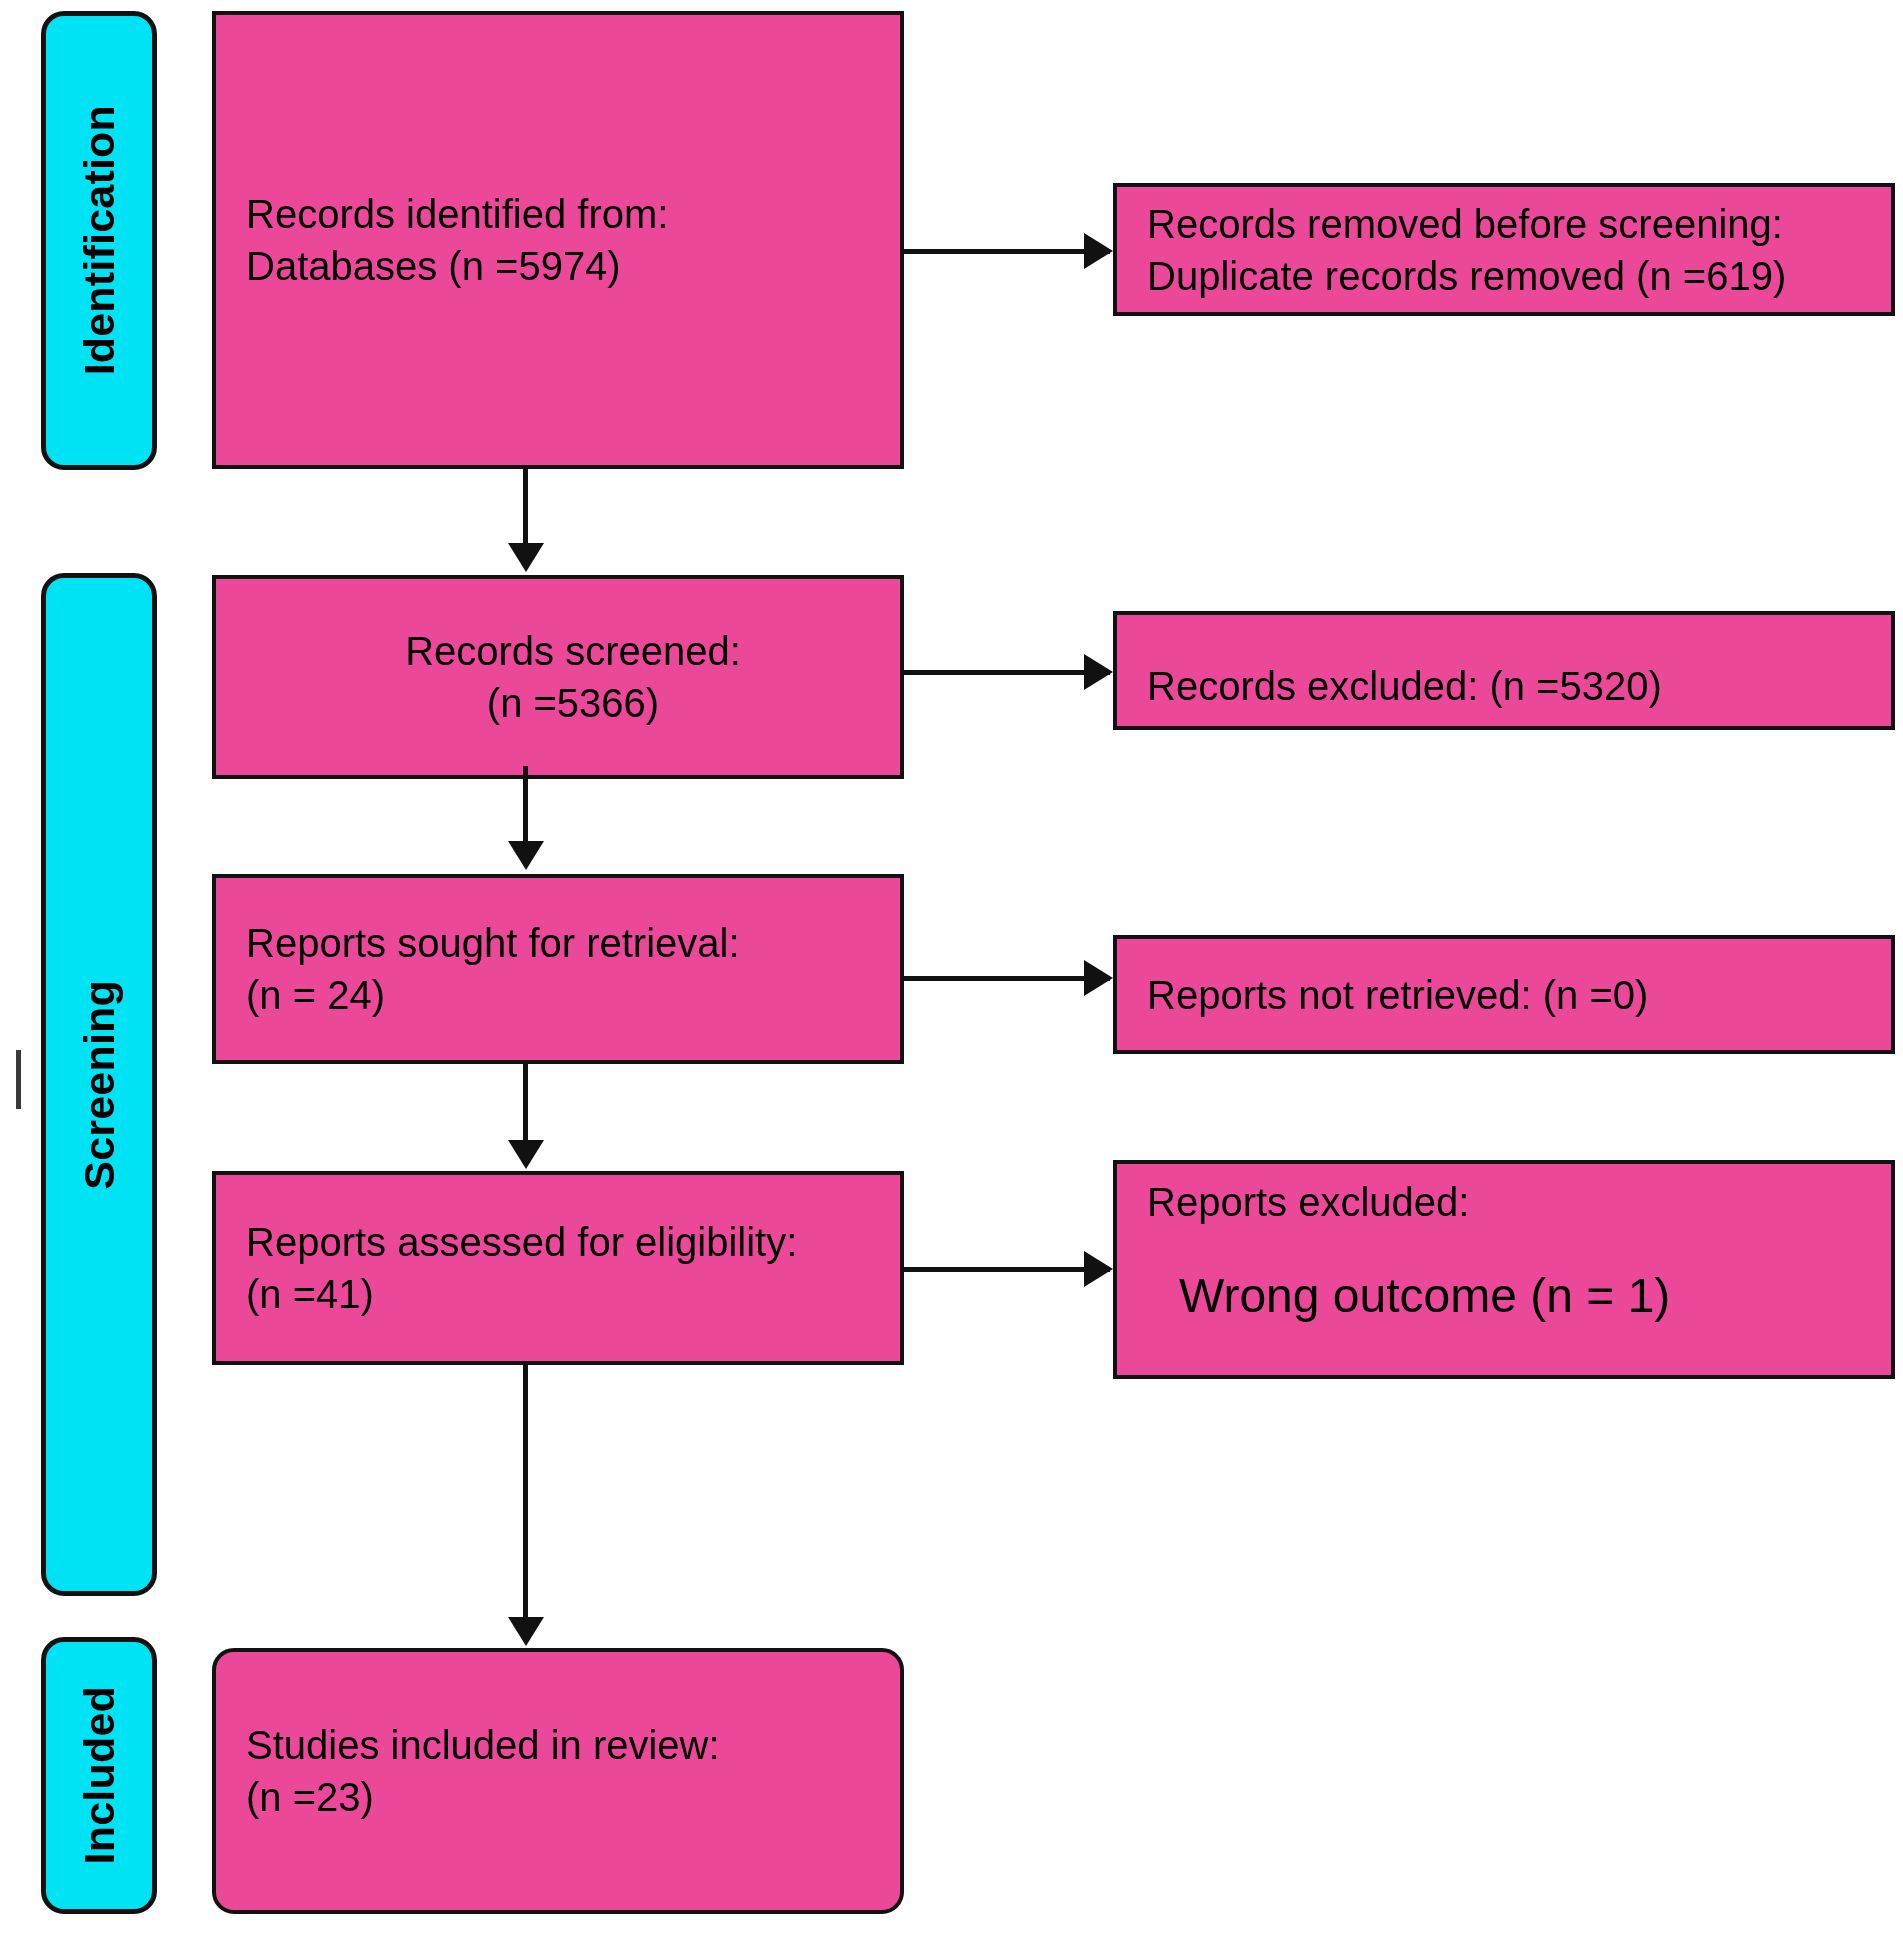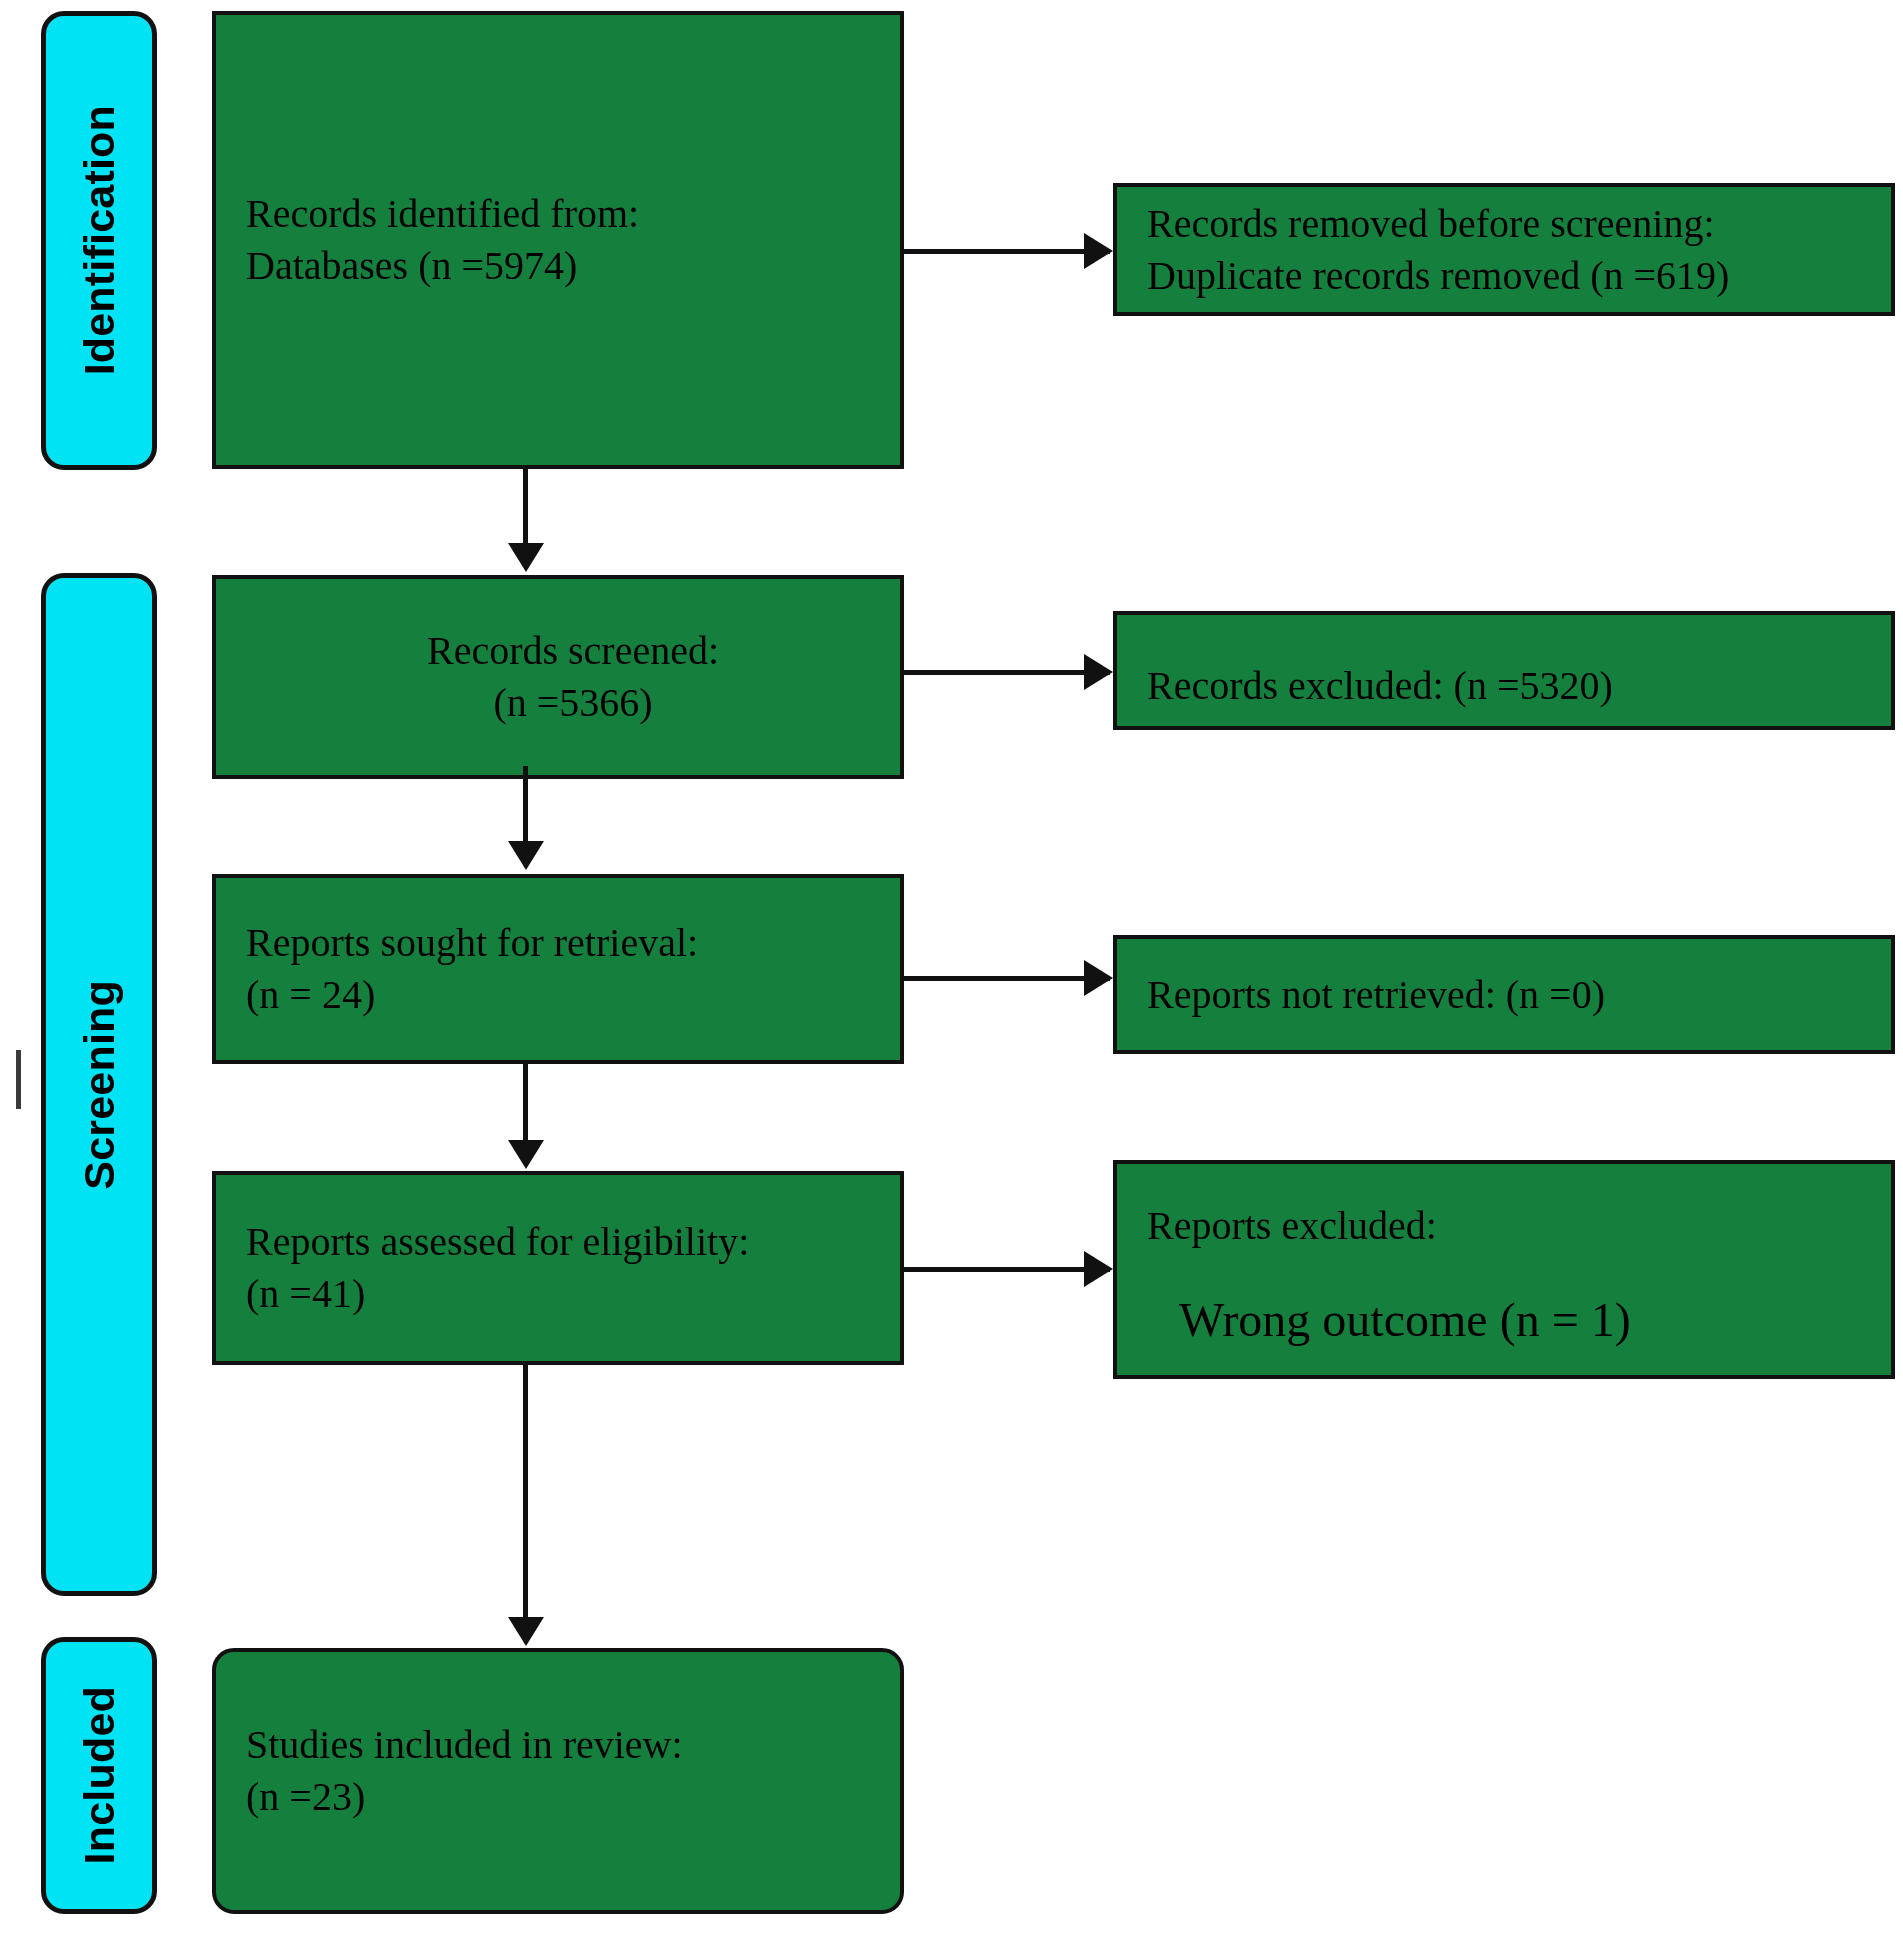--- a/index.html
+++ b/index.html
@@ -33,27 +33,26 @@
     font-weight: bold;
     color: #000000;
     white-space: nowrap;
     letter-spacing: 0.2px;
     line-height: 1;
   }
 
   
   .flow-box {
     position: absolute;
-    background: #15803d;
+    background: #ec4899;
     border: 4.5px solid #111111;
     box-sizing: border-box;
     display: flex;
     flex-direction: column;
     justify-content: center;
-    font-family: Liberation Serif, serif;
   }
   .flow-box .box-text {
     color: #000000;
     line-height: 1.30;
     white-space: pre-line;
   }
   .box-text.pad-left   { padding-left: 30px; }
   .box-text.indent-sub { padding-left: 62px; }
 
   
@@ -156,21 +155,21 @@
 
   <div class="flow-box" style="left:212px; top:1171px; width:692px; height:194px;">
     <div class="box-text pad-left" style="font-size:40px;">Reports assessed for eligibility:
 (n =41)</div>
   </div>
 
   <div class="conn-h" style="left:901px; top:1267px; width:209px;"></div>
   <div class="arrow-right" style="left:1084px; top:1251px;"></div>
 
   <div class="flow-box" style="left:1113px; top:1160px; width:782px; height:219px; justify-content:flex-start;">
-    <div class="box-text pad-left" style="font-size:40px; margin-top:36px;">Reports excluded:</div>
+    <div class="box-text pad-left" style="font-size:40px; margin-top:12px;">Reports excluded:</div>
     <div class="box-text indent-sub" style="font-size:48px; margin-top:37px;">Wrong outcome (n = 1)</div>
   </div>
 
   <div class="conn-v" style="left:523px; top:1364px; width:4.5px; height:271px;"></div>
   <div class="arrow-down" style="left:508px; top:1617px;"></div>
 
   <div class="flow-box" style="left:212px; top:1648px; width:692px; height:266px;border-radius:22px;">
     <div class="box-text pad-left" style="font-size:40px; margin-top:-20px;">Studies included in review:
 (n =23)</div>
   </div>

